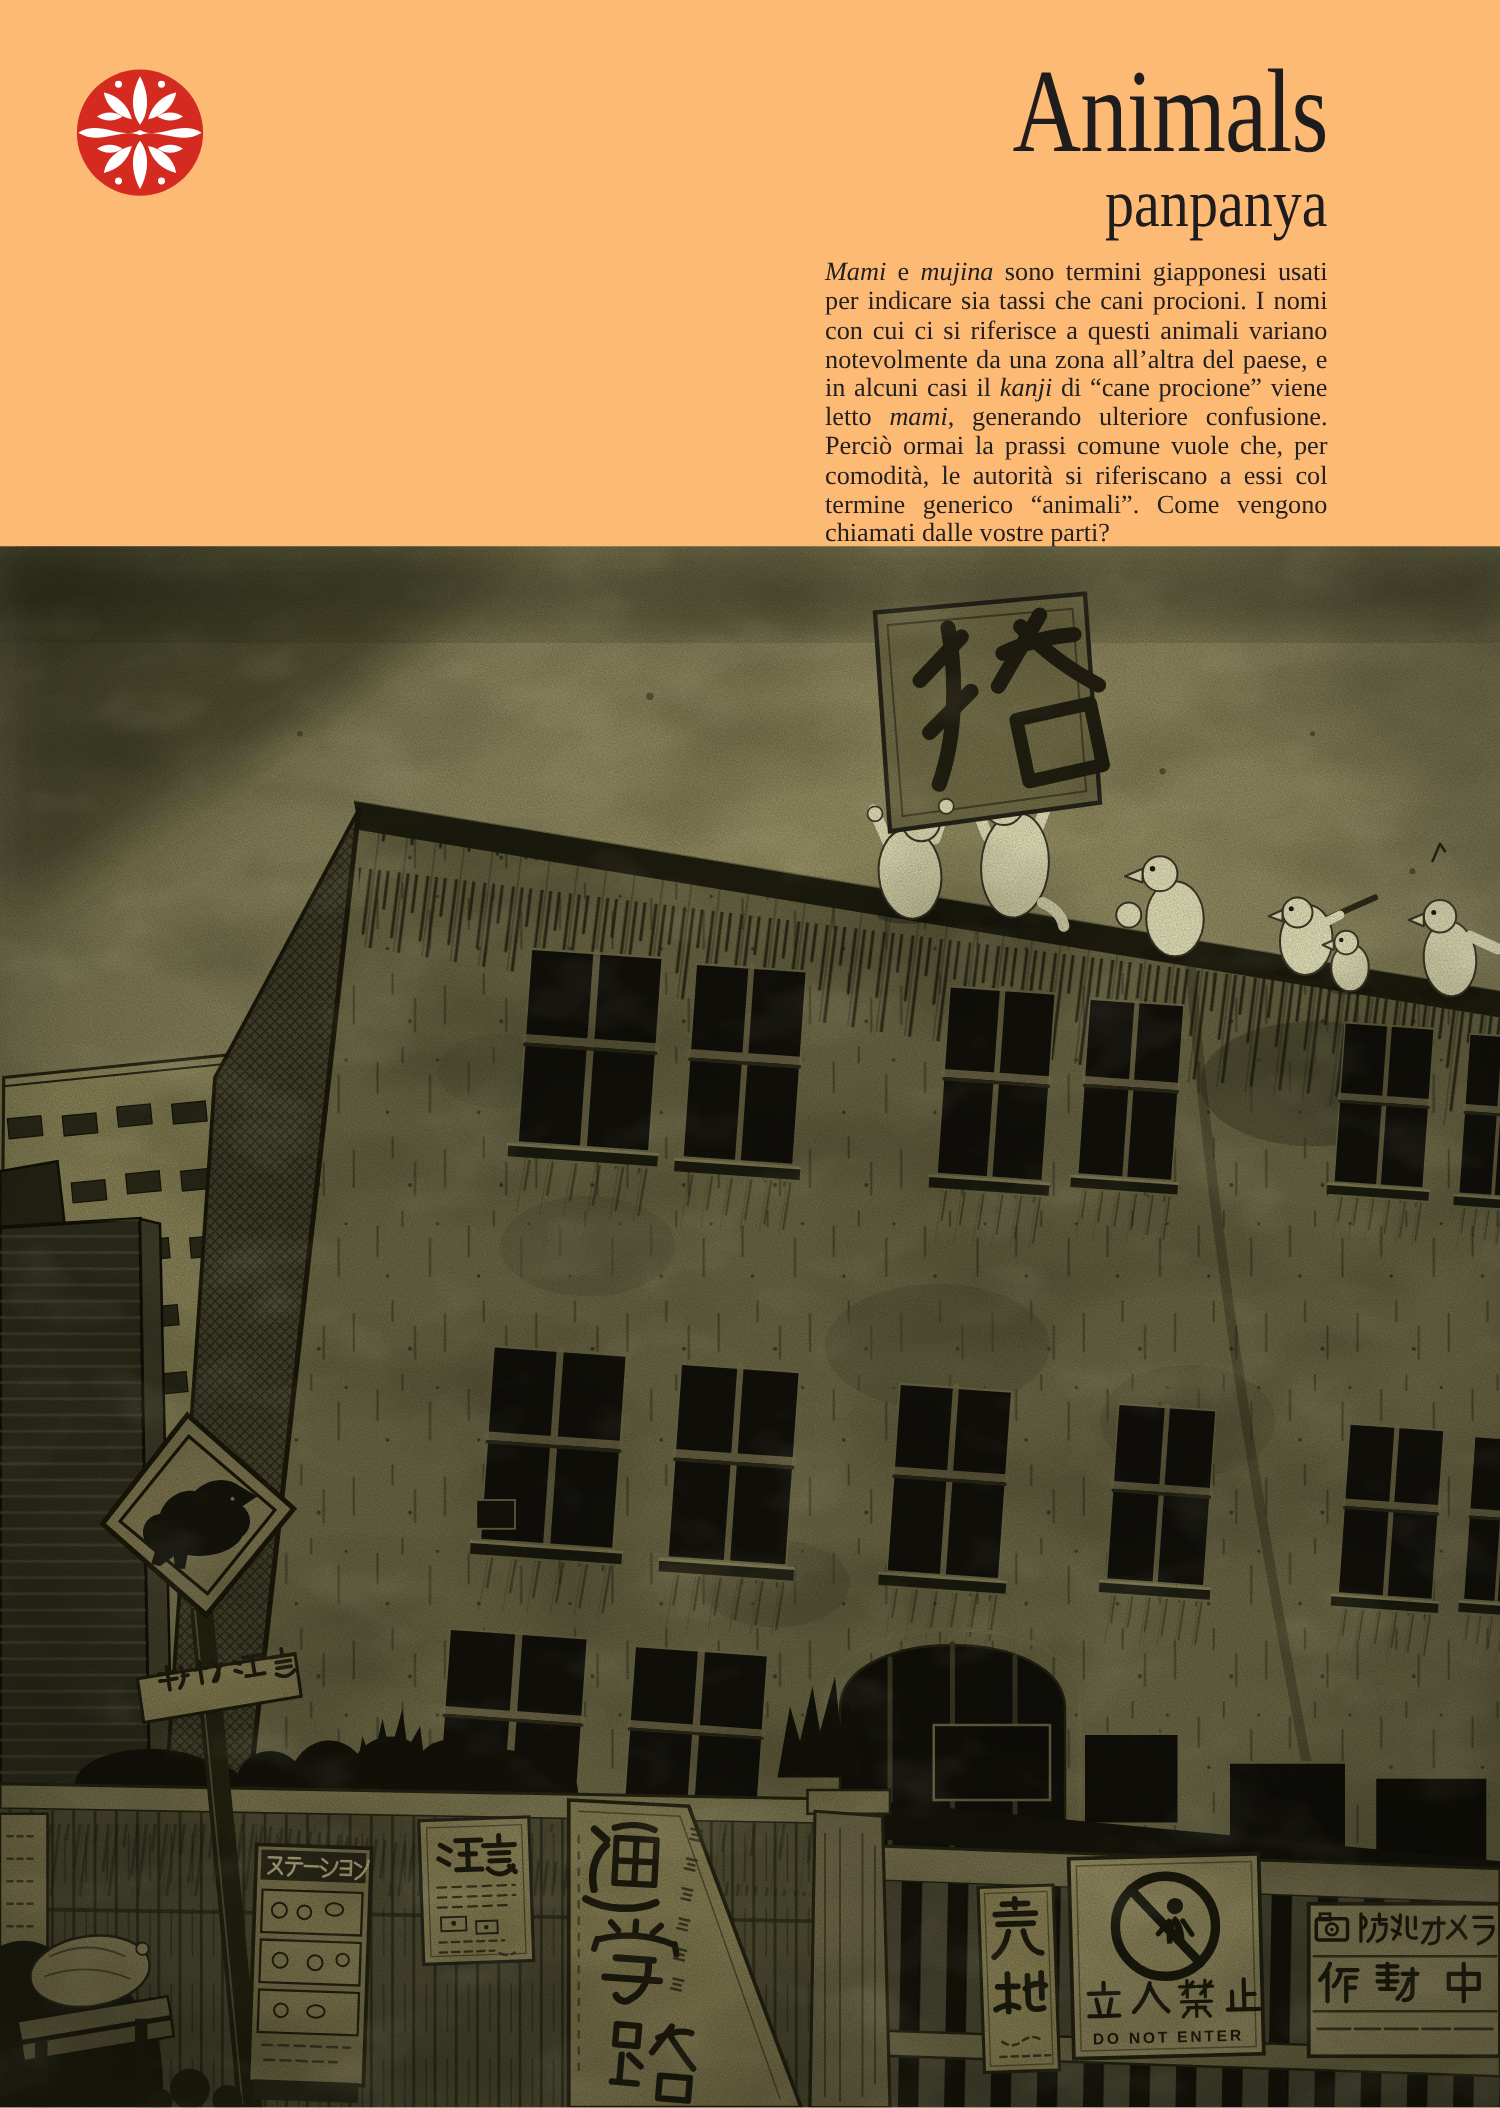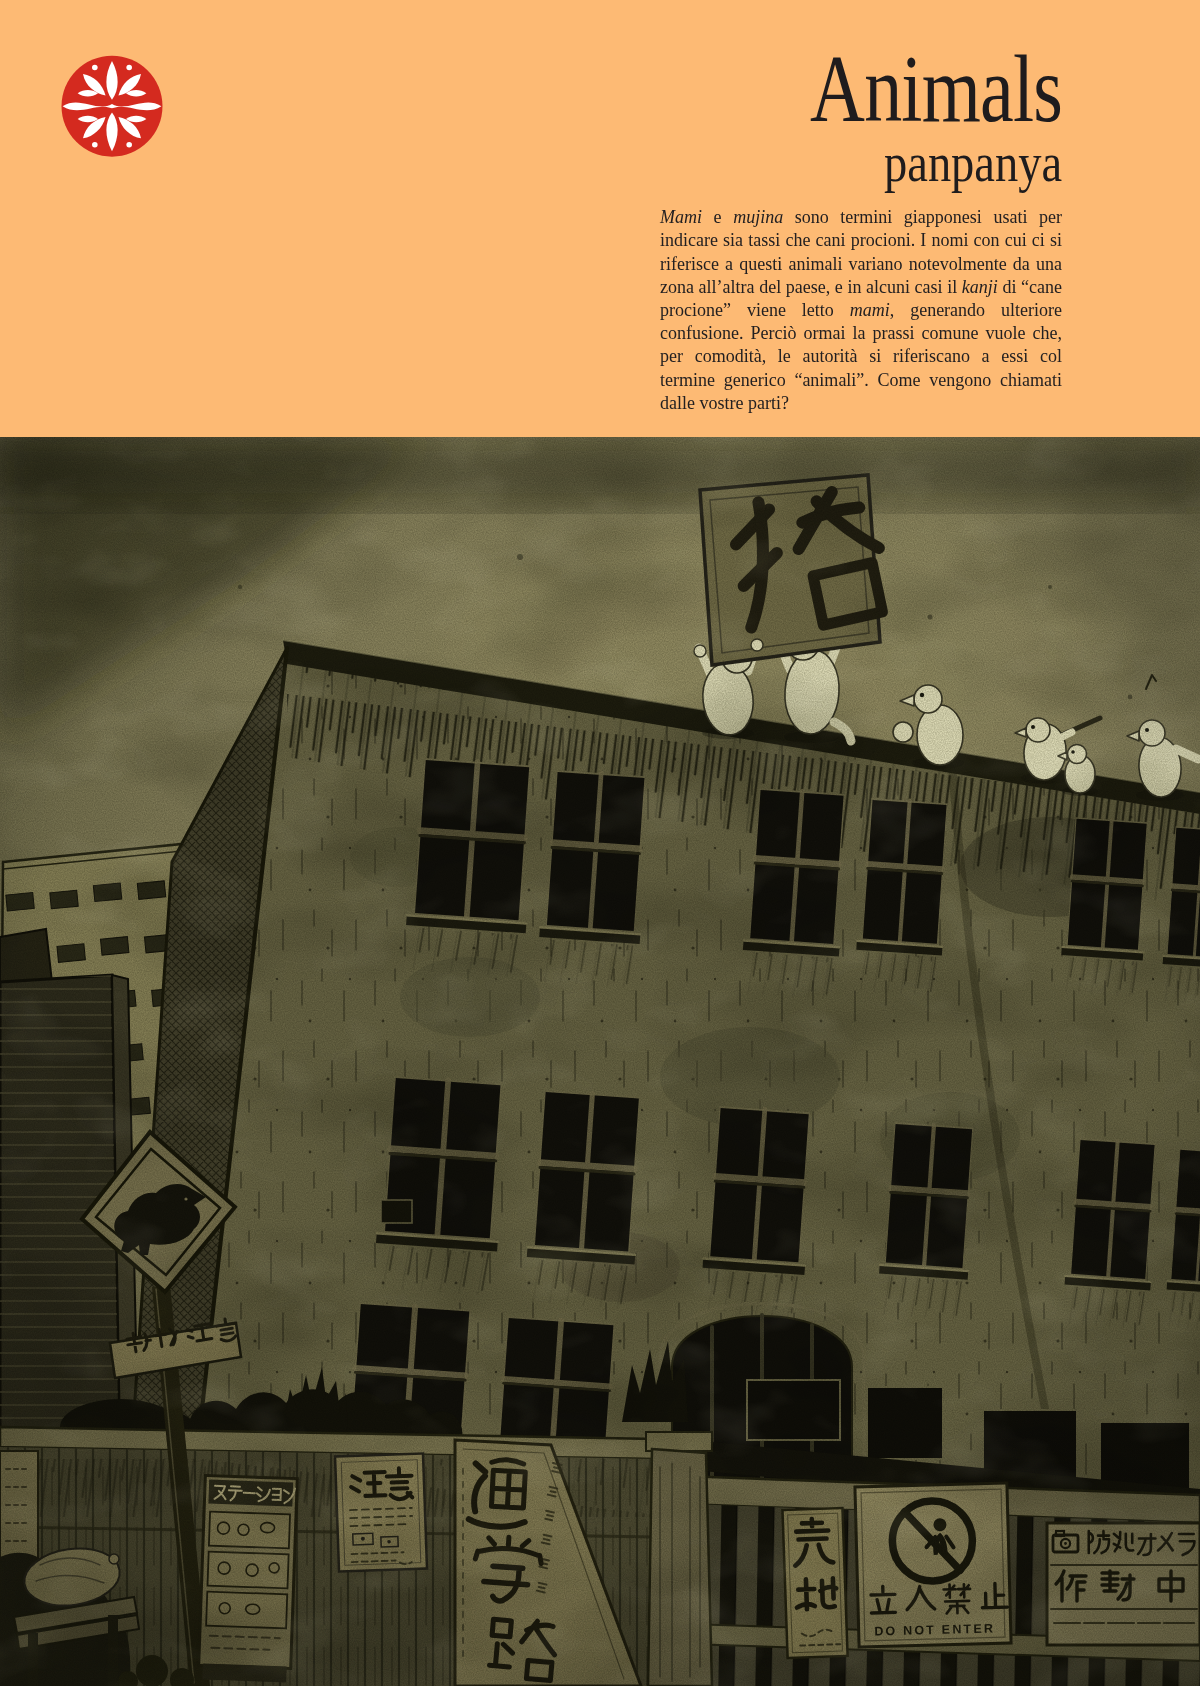--- a/index.html
+++ b/index.html
@@ -4,21 +4,21 @@
 <style>
   html,body{margin:0;padding:0;background:#888;}
   .page{position:relative;width:1200px;height:1686px;margin:0 auto;background:#fdba74;
         font-family:"Liberation Serif", serif;overflow:hidden;}
   .logo{position:absolute;left:58px;top:46px;width:108px;height:116px;}
   .hdr-text{position:absolute;top:44px;right:138px;width:402px;text-align:right;color:#211e1f;}
   .title{margin:0;font-size:95px;font-weight:400;line-height:.95;letter-spacing:-1px;
          transform:scaleX(.8);transform-origin:100% 50%;color:#1f1c1d;}
   .author{font-size:54px;line-height:1;margin-top:2px;transform:scaleX(.86);
           transform-origin:100% 50%;color:#1f1c1d;}
-  .intro{margin:16px 0 0 0;font-size:18px;line-height:23.2px;text-align:justify;
+  .intro{margin:16px 0 0 0;font-size:21px;line-height:23.2px;text-align:justify;
          text-align-last:left;color:#232021;}
   .intro em{font-style:italic;}
   .illus{position:absolute;left:0;top:437px;width:1200px;height:1249px;display:block;}
   svg path,svg polyline{stroke-linecap:round;stroke-linejoin:round;}
   .ghost{fill:transparent;font-size:9px;}
   .limb{stroke:#eae7c2;stroke-width:9;fill:none;}
   .limb2{stroke:#eae7c2;stroke-width:7;fill:none;}
   .kanji{fill:none;stroke:#1d1b0d;}
   .scrib{fill:none;stroke:#262412;}
 </style>

